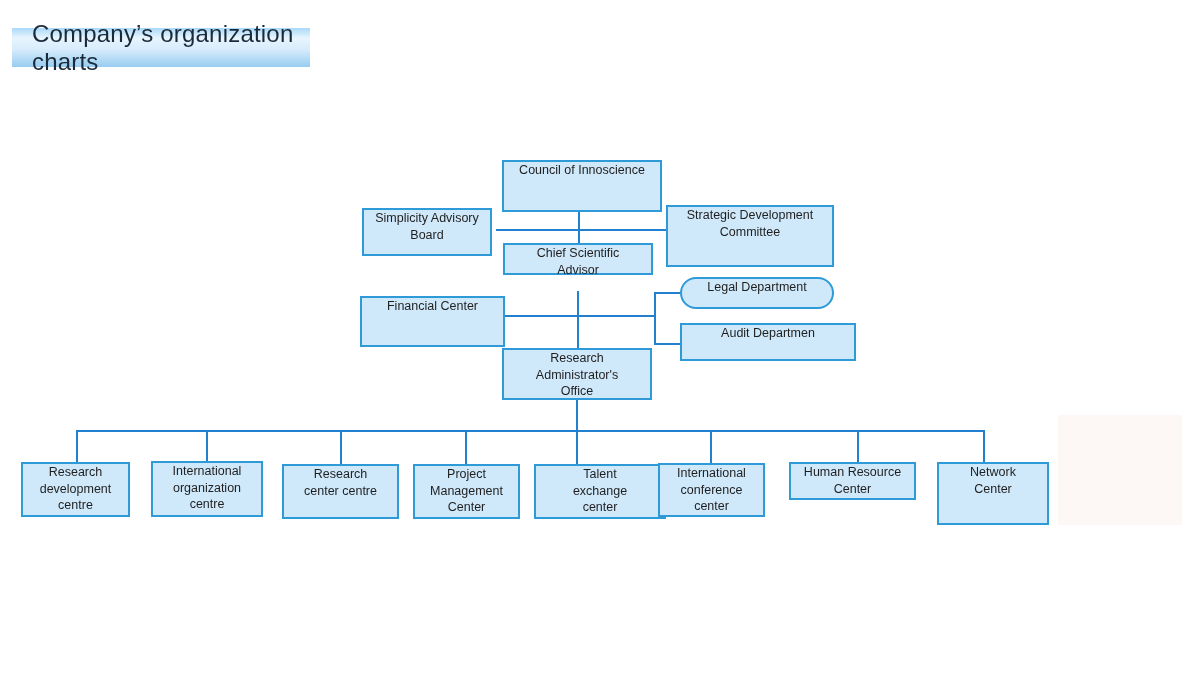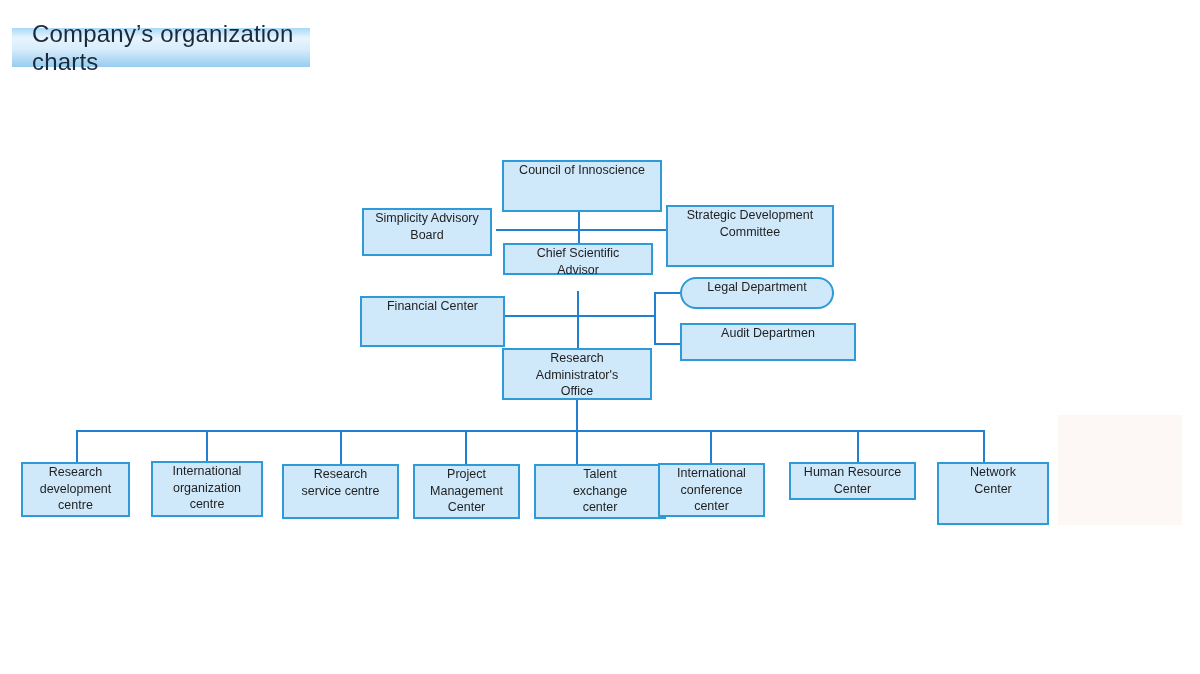--- a/index.html
+++ b/index.html
@@ -120,21 +120,21 @@
     <div class="node" style="left: 151px; top: 461px; width: 112px; height: 56px;">
       <div>
         <div>International</div>
         <div>organization</div>
         <div>centre</div>
       </div>
     </div>
     <div class="node" style="left: 282px; top: 464px; width: 117px; height: 55px;">
       <div>
         <div>Research</div>
-        <div>service centre</div>
+        <div>center centre</div>
       </div>
     </div>
     <div class="node" style="left: 413px; top: 464px; width: 107px; height: 55px;">
       <div>
         <div>Project</div>
         <div>Management</div>
         <div>Center</div>
       </div>
     </div>
     <div class="node" style="left: 534px; top: 464px; width: 132px; height: 55px;">

